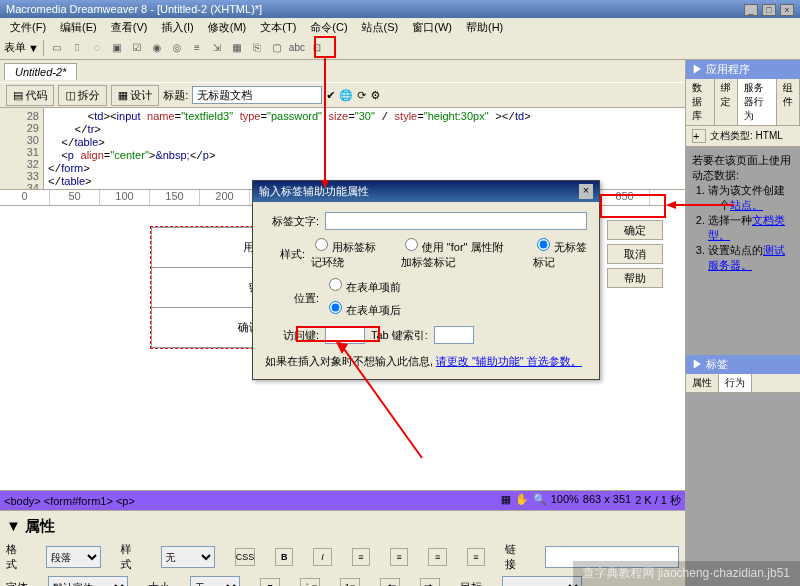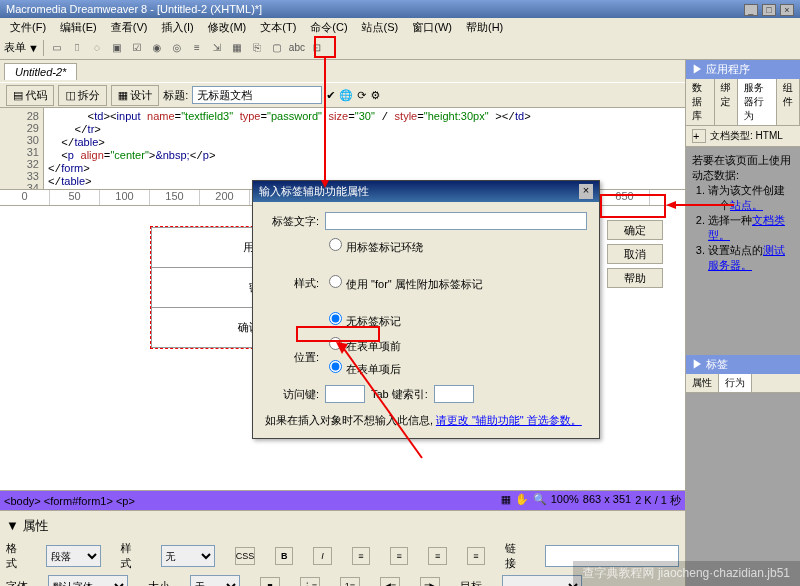--- a/index.html
+++ b/index.html
@@ -27,21 +27,21 @@
 .ruler { height: 16px; background: #fff; border-bottom: 1px solid #aca899; font-size: 8px; color: #666; display: flex; overflow: hidden; }
 .ruler span { width: 50px; text-align: center; border-right: 1px solid #ccc; }
 .design-area { flex: 1; background: #fff; position: relative; overflow: hidden; }
 .form-prev { position: absolute; left: 150px; top: 20px; border: 1px dashed #e00; width: 280px; }
 .form-prev table { width: 100%; border-collapse: collapse; }
 .form-prev td { border: 1px solid #999; padding: 12px 8px; text-align: center; }
 .statusbar { height: 20px; background: #8b5cf6; border-top: 1px solid #aca899; display: flex; align-items: center; font-size: 10px; }
 .statusbar .tagpath { flex: 1; padding-left: 4px; }
 .statusbar .right { display: flex; gap: 4px; padding-right: 4px; }
 .prop-panel { height: 90px; background: #ece9d8; border-top: 1px solid #aca899; padding: 4px 6px; }
-.prop-hdr { font-size: 13px; padding: 2px 0; }
+.prop-hdr { font-size: 15px; padding: 2px 0; font-weight: bold; }
 .prop-row { display: flex; align-items: center; gap: 20px; margin-top: 4px; }
 .prop-row label { font-size: 11px; }
 .prop-row select, .prop-row input { border: 1px solid #7f9db9; height: 22px; font-size: 10px; }
 .prop-row .ico-btn { width: 20px; height: 18px; border: 1px solid #aca899; background: #ece9d8; display: inline-flex; align-items: center; justify-content: center; font-size: 9px; }
 .right-panel { width: 160px; background: #ece9d8; border-left: 1px solid #aca899; display: flex; flex-direction: column; }
 .panel-hdr { background: #7a96df; color: #fff; padding: 2px 6px; display: flex; align-items: center; gap: 4px; }
 .panel-tabs { display: flex; background: #ece9d8; border-bottom: 1px solid #aca899; }
 .panel-tabs span { padding: 2px 6px; font-size: 10px; border-right: 1px solid #aca899; }
 .panel-tabs .active { background: #fff; }
 .panel-body { background: #a3a3a3; flex: 1; padding: 6px; font-size: 10px; }
@@ -260,21 +260,21 @@
     <span>输入标签辅助功能属性</span>
     <span style="background:#c0c0c0;color:#000;width:14px;text-align:center">×</span>
   </div>
   <div class="dialog-body">
     <div class="dlg-row">
       <span class="lbl">标签文字:</span>
       <input type="text" style="">
     </div>
     <div class="dlg-row">
       <span class="lbl">样式:</span>
-      <div style="display:flex;flex-direction:column;gap:20px">
+      <div style="display:flex;flex-direction:row;gap:20px">
         <label><input type="radio" name="s" style=""><span>用标签标记环绕</span></label>
         <label><input type="radio" name="s" style=""><span>使用 "for" 属性附加标签标记</span></label>
         <label><input type="radio" name="s" checked="" style=""><span>无标签标记</span></label>
       </div>
     </div>
     <div class="dlg-row">
       <span class="lbl">位置:</span>
       <div style="display:flex;flex-direction:column;gap:6px">
         <label><input type="radio" name="p" style=""><span>在表单项前</span></label>
         <label><input type="radio" name="p" checked="" style=""><span>在表单项后</span></label>

